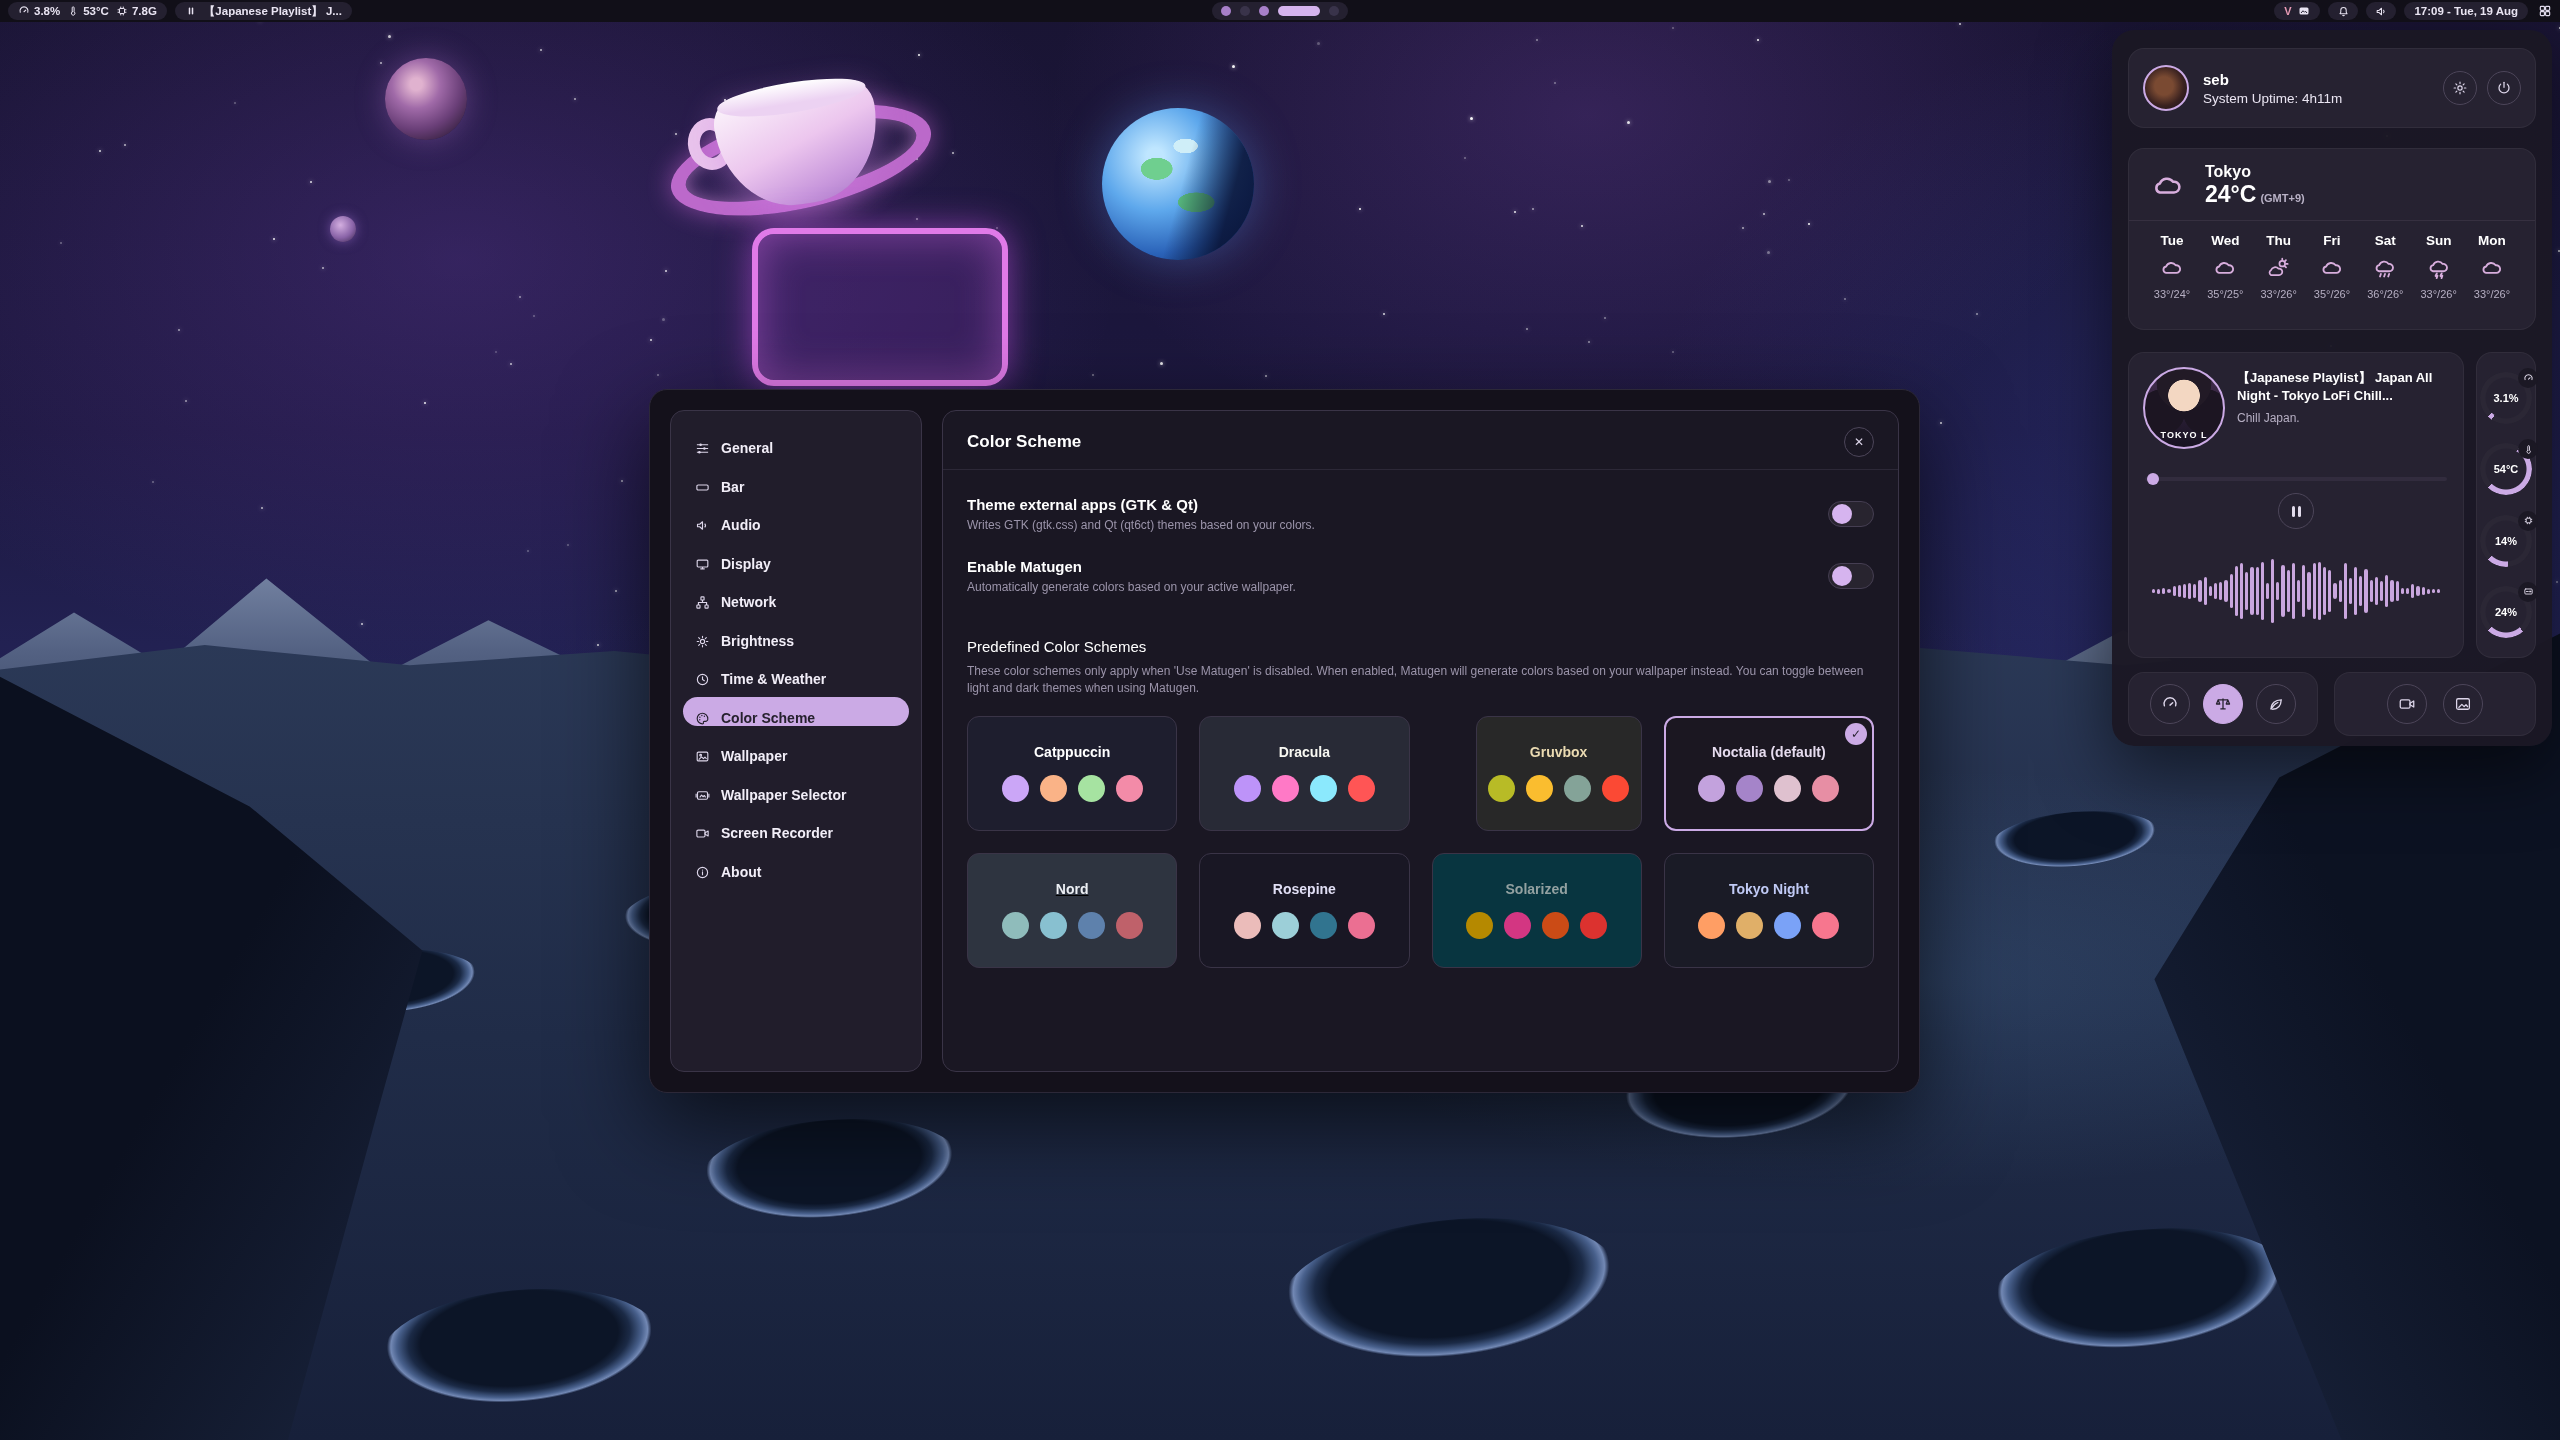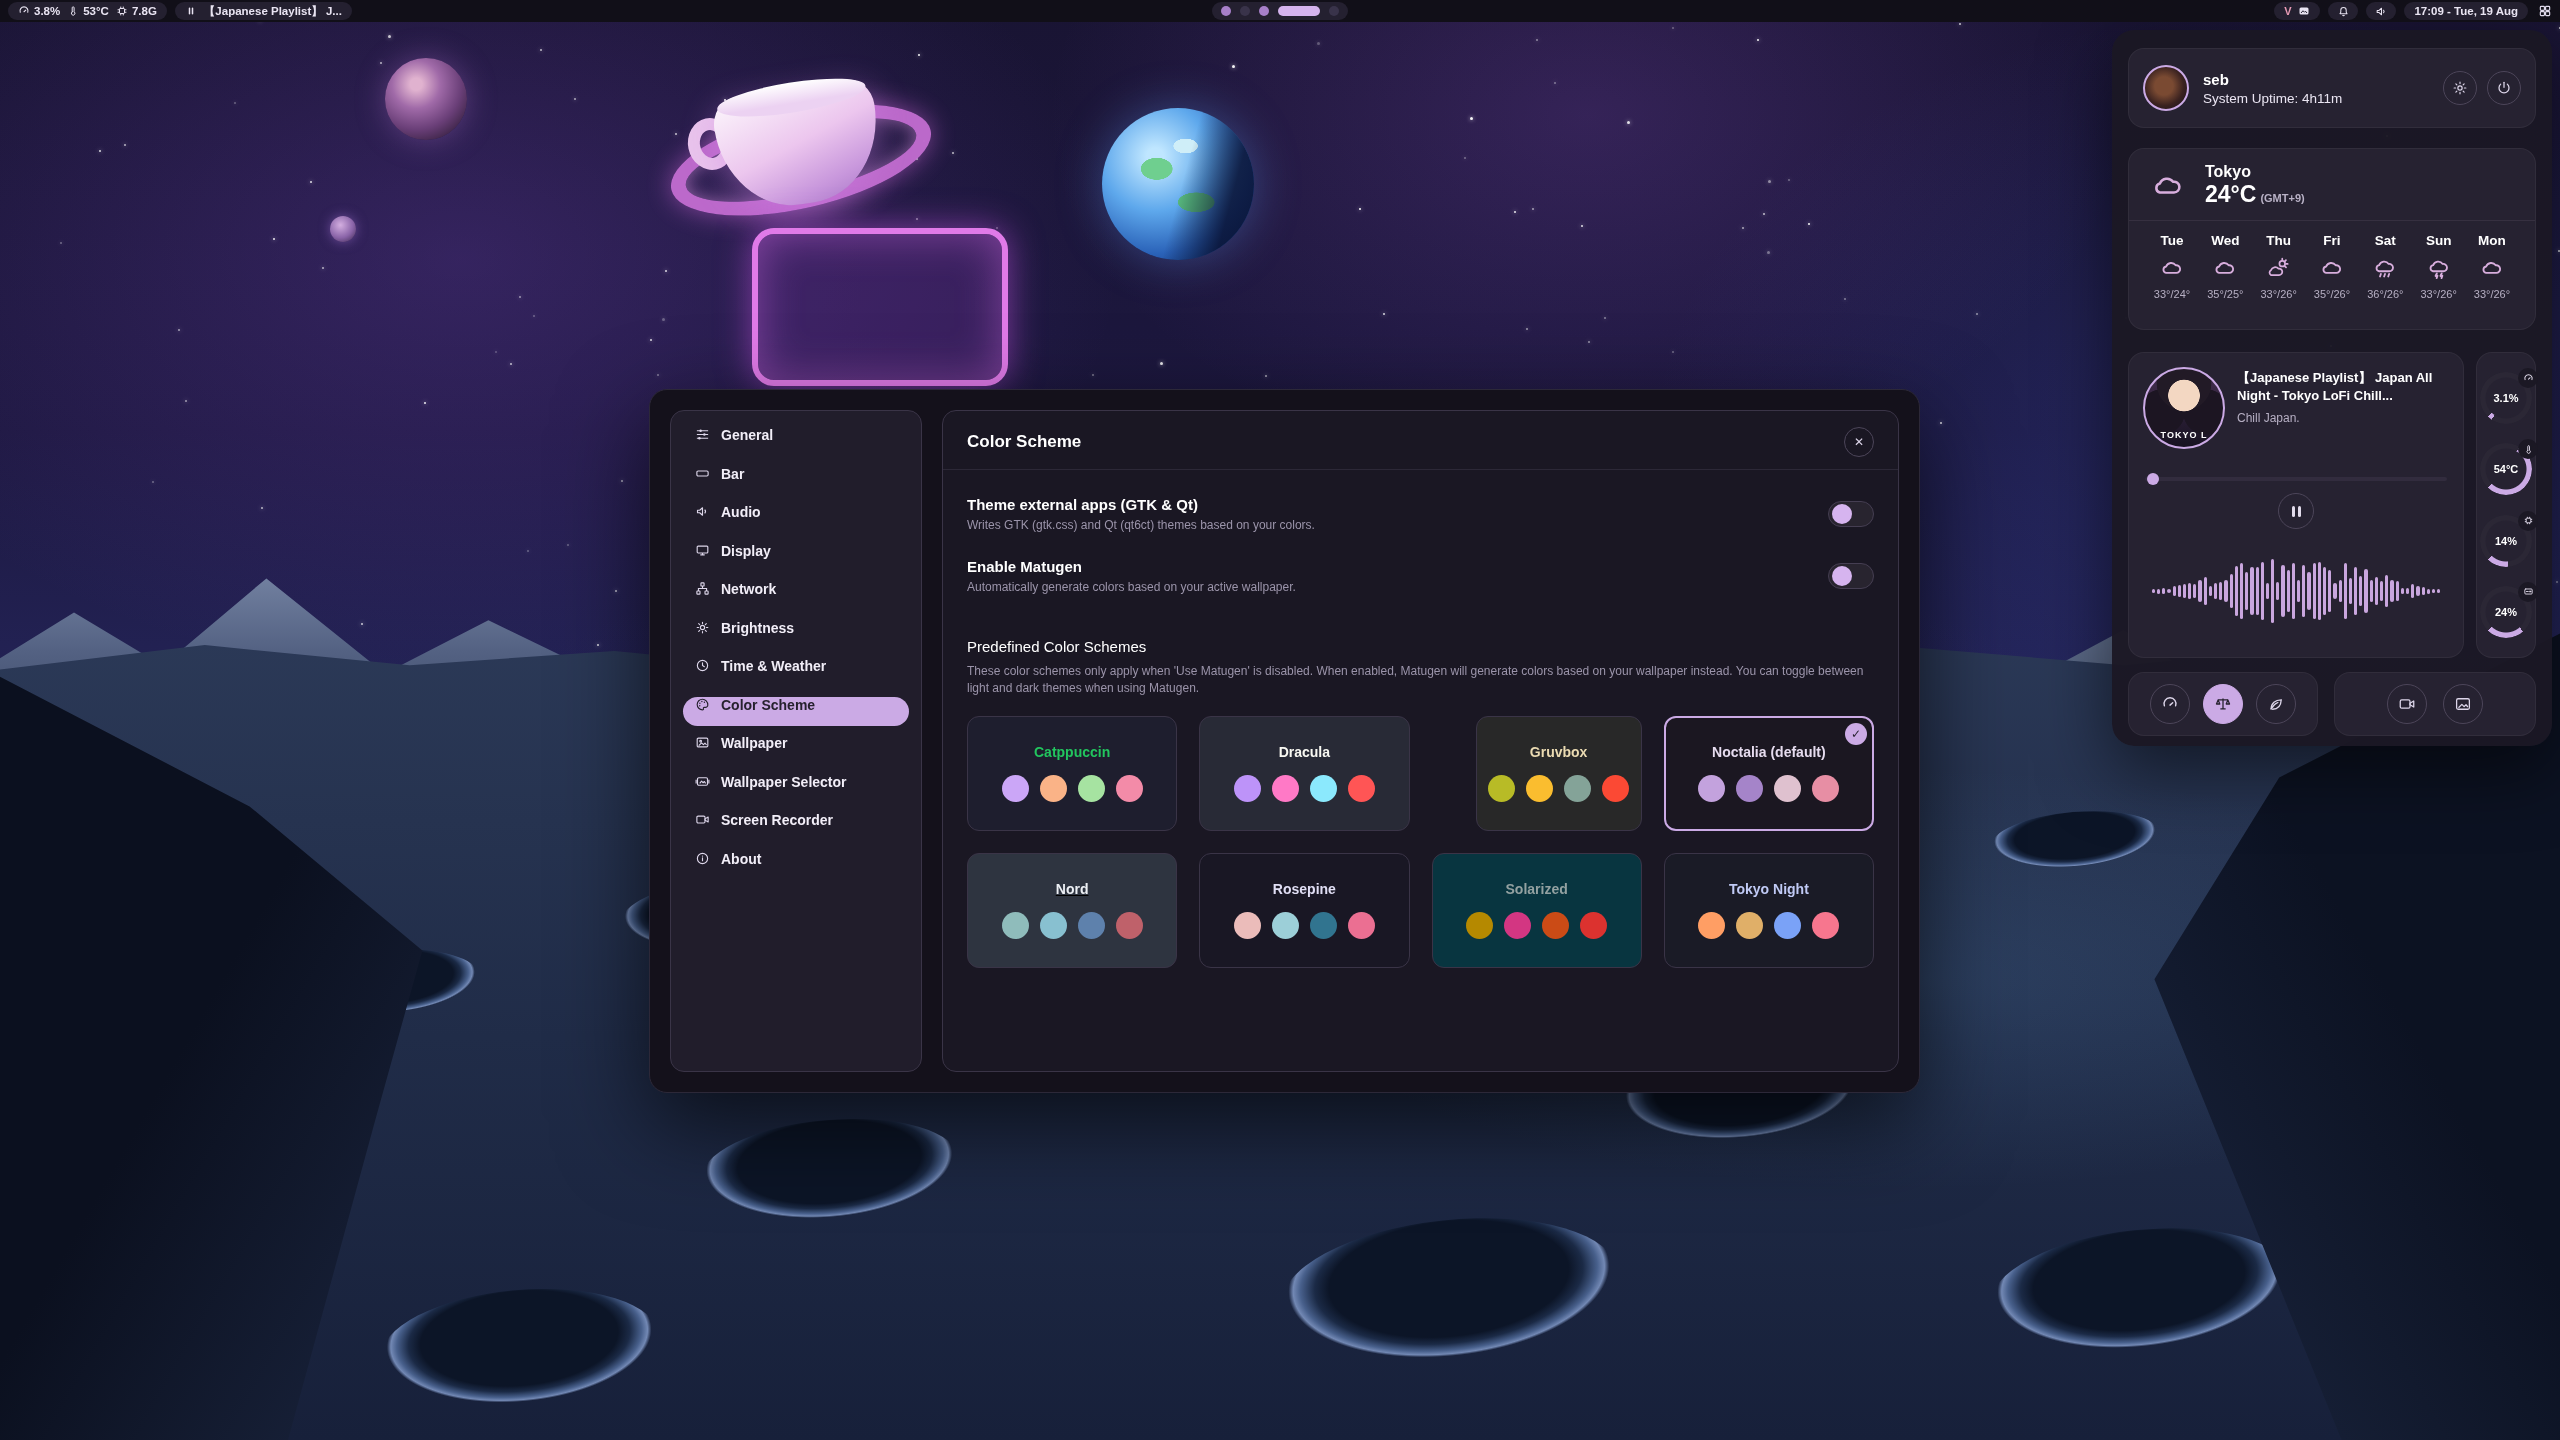--- a/index.html
+++ b/index.html
@@ -77,21 +77,21 @@
   .ws.occupied{background:#a77fc9}
   .ws.active{width:42px;background:#d5b3ee}
   .tb-right{margin-left:auto;display:flex;align-items:center;gap:8px}
   .circ-pill{background:#242030;border-radius:11px;height:18px;width:30px;display:inline-flex;align-items:center;justify-content:center}
   .tray-app{color:#e79ab4;font-size:11px;font-weight:800}
   .dash-icon{color:#e0daec;margin-left:2px}
   
   .settings{position:absolute;left:649px;top:389px;width:1271px;height:704px;background:#14111b;border:1px solid #2c2838;
     border-radius:18px;z-index:20;box-shadow:0 32px 90px rgba(0,0,0,.65);display:flex;gap:20px;padding:20px}
   .sidebar{width:252px;background:#211d2b;border:1px solid #3a3447;border-radius:14px;padding:16px 12px;flex-shrink:0}
-  .side-item{height:29px;display:flex;align-items:flex-start;gap:11px;padding:0 12px;border-radius:15px;margin-bottom:9.5px;
+  .side-item{height:29px;display:flex;align-items:flex-end;gap:11px;padding:0 12px;border-radius:15px;margin-bottom:9.5px;
     color:#f2eef8;font-size:14px;font-weight:700;cursor:pointer}
   .side-item svg{width:15px;height:15px;color:#ddd6ea;flex-shrink:0}
   .side-item.selected{background:#cbaae5;color:#26212e}
   .side-item.selected svg{color:#26212e}
   .main{flex:1;background:#1a1723;border:1px solid #3a3447;border-radius:14px;padding:16px 24px 20px;position:relative;overflow:hidden}
   .main-head{display:flex;align-items:center;justify-content:space-between;height:30px}
   .main-title{font-size:17px;font-weight:700;color:#fff}
   .close-btn{width:30px;height:30px;border-radius:50%;border:1px solid #4c4559;color:#ddd6ea;display:flex;align-items:center;justify-content:center;
     font-size:12px;cursor:pointer;background:transparent}
   .divider{height:1px;background:#2c2837;margin:12px -24px 0}
@@ -547,21 +547,21 @@
       <div class="toggle">
           <span class="knob"></span>
         </div>
     </div>
 
     <div class="schemes-heading">Predefined Color Schemes</div>
     <div class="schemes-desc">These color schemes only apply when 'Use Matugen' is disabled. When enabled, Matugen will generate colors based on your wallpaper instead. You can toggle between light and dark themes when using Matugen.</div>
 
     <div class="scheme-grid">
       <div class="scheme-card" style="background: rgb(30, 30, 46);">
-          <span class="scheme-name" style="color: #22c55e;">Catppuccin</span>
+          <span class="scheme-name" style="color: #ffffff;">Catppuccin</span>
           <span class="dots">
             <span class="dot" style="background: rgb(203, 166, 247);"></span>
             <span class="dot" style="background: rgb(250, 179, 135);"></span>
             <span class="dot" style="background: rgb(166, 227, 161);"></span>
             <span class="dot" style="background: rgb(243, 139, 168);"></span>
           </span>
         </div>
       <div class="scheme-card" style="background: rgb(40, 42, 54);">
           <span class="scheme-name" style="color: rgb(248, 248, 242);">Dracula</span>
           <span class="dots">

